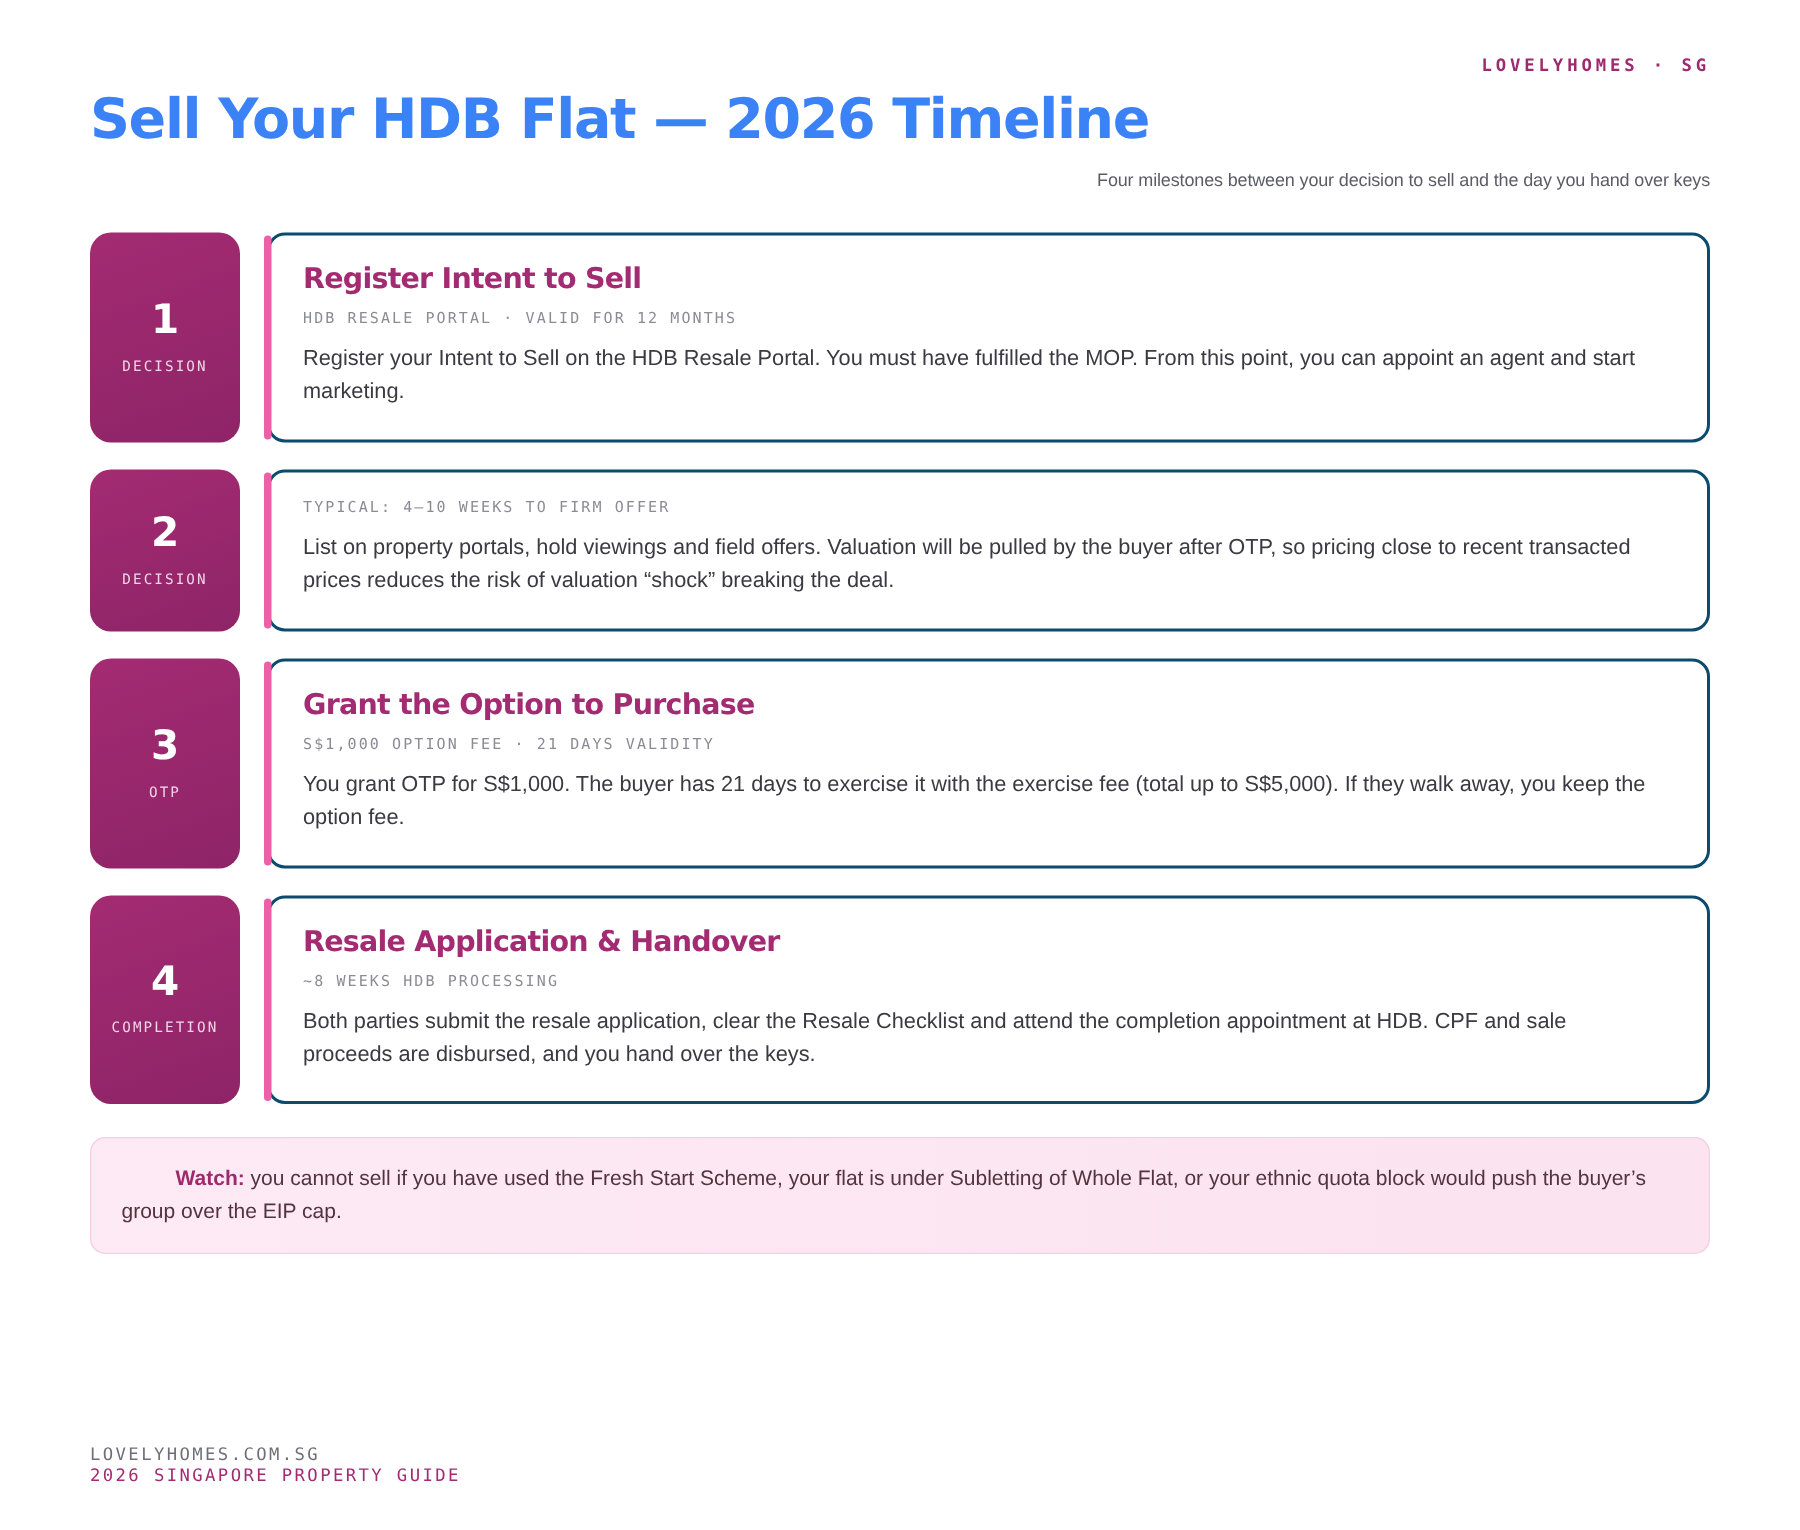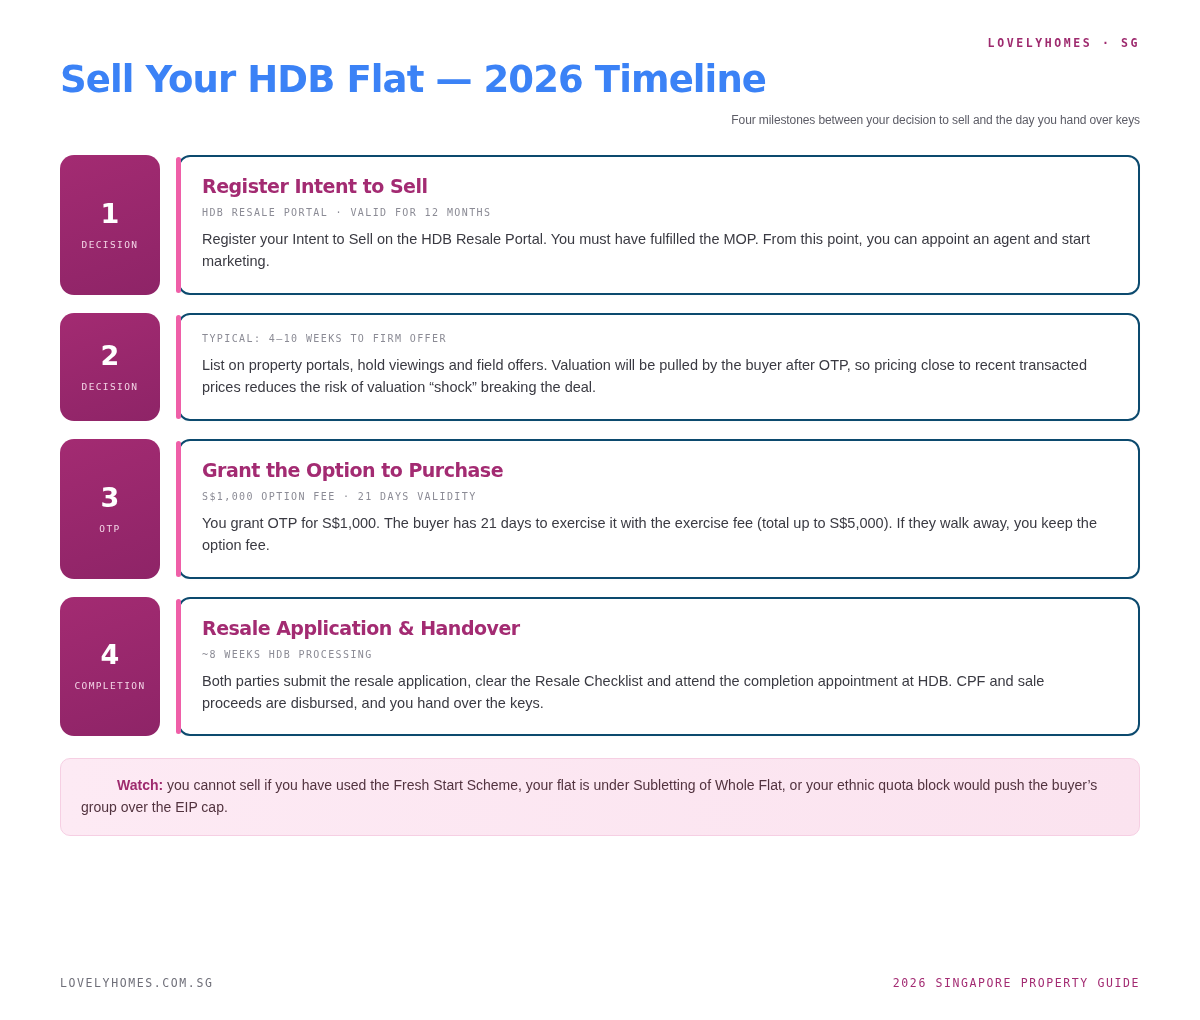--- a/index.html
+++ b/index.html
@@ -151,20 +151,21 @@
     position: absolute;
     left: 60px;
     right: 60px;
     bottom: 30px;
     display: flex;
     justify-content: space-between;
     align-items: baseline;
     font-family: "DejaVu Sans Mono", monospace;
     font-size: 11.5px;
     letter-spacing: 1.6px;
+    flex-direction: column;
   }
   .footer-left { color: #6f6f79; }
   .footer-right { color: #a32b72; font-weight: 400; }
 </style>
 </head>
 <body>
 
 <div class="page">
 
   <div class="brand-line">LOVELYHOMES · SG</div>

